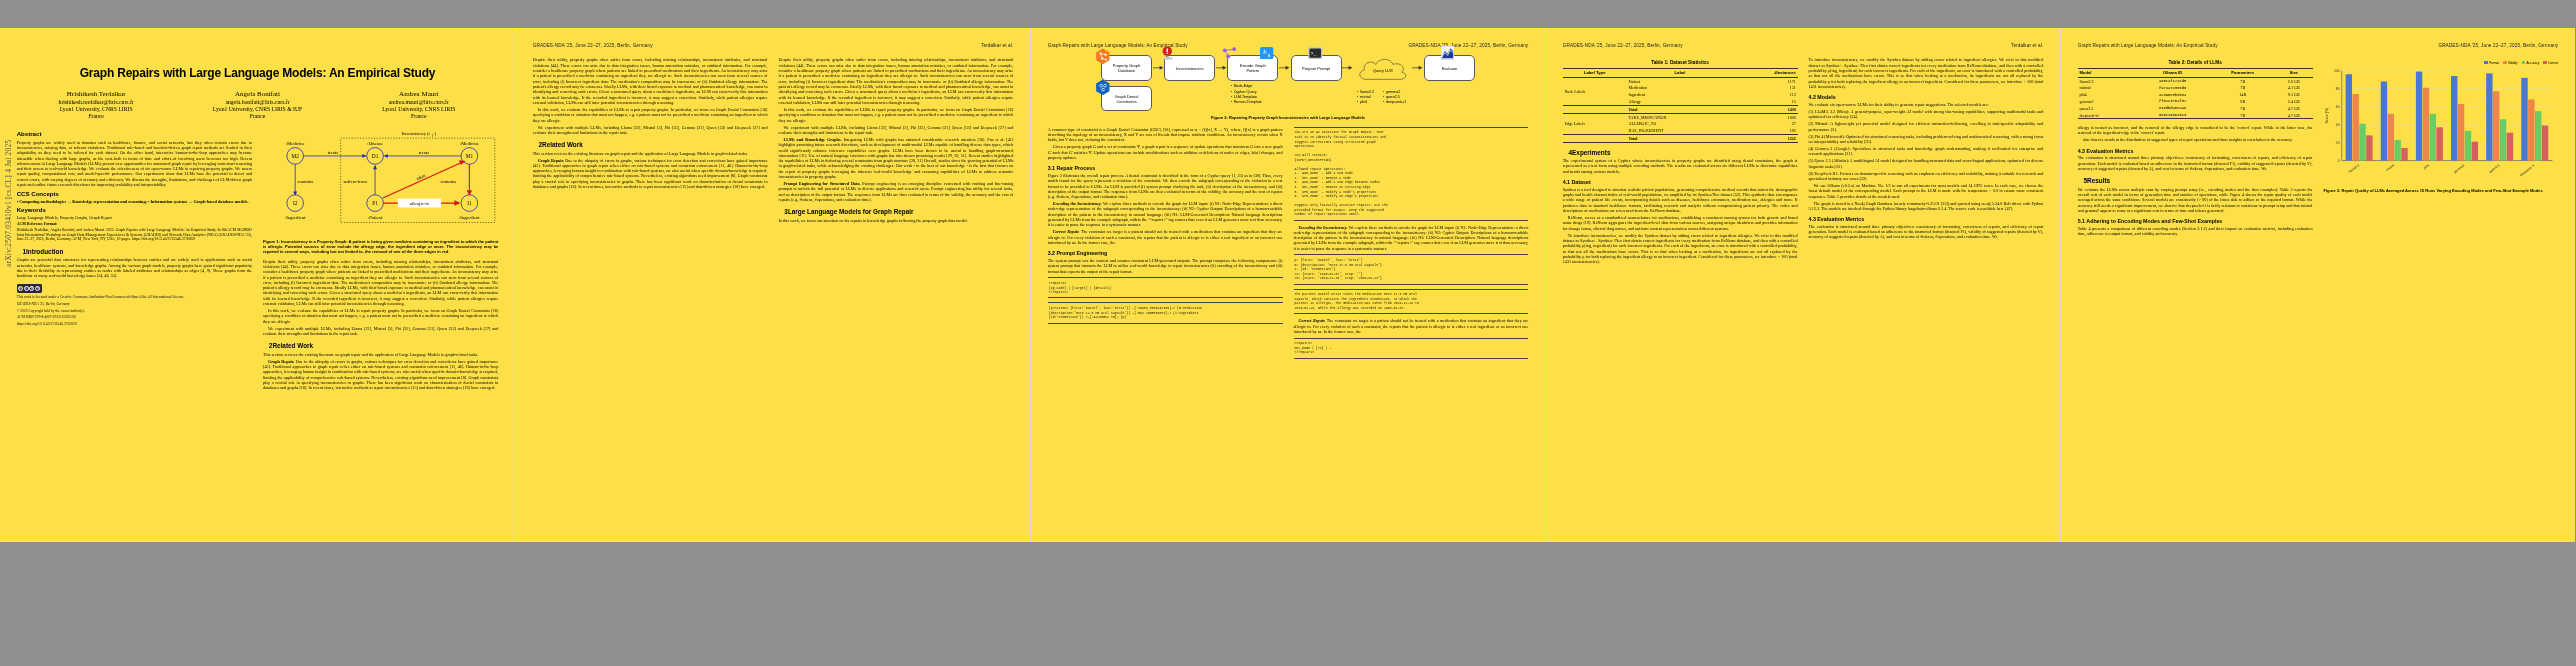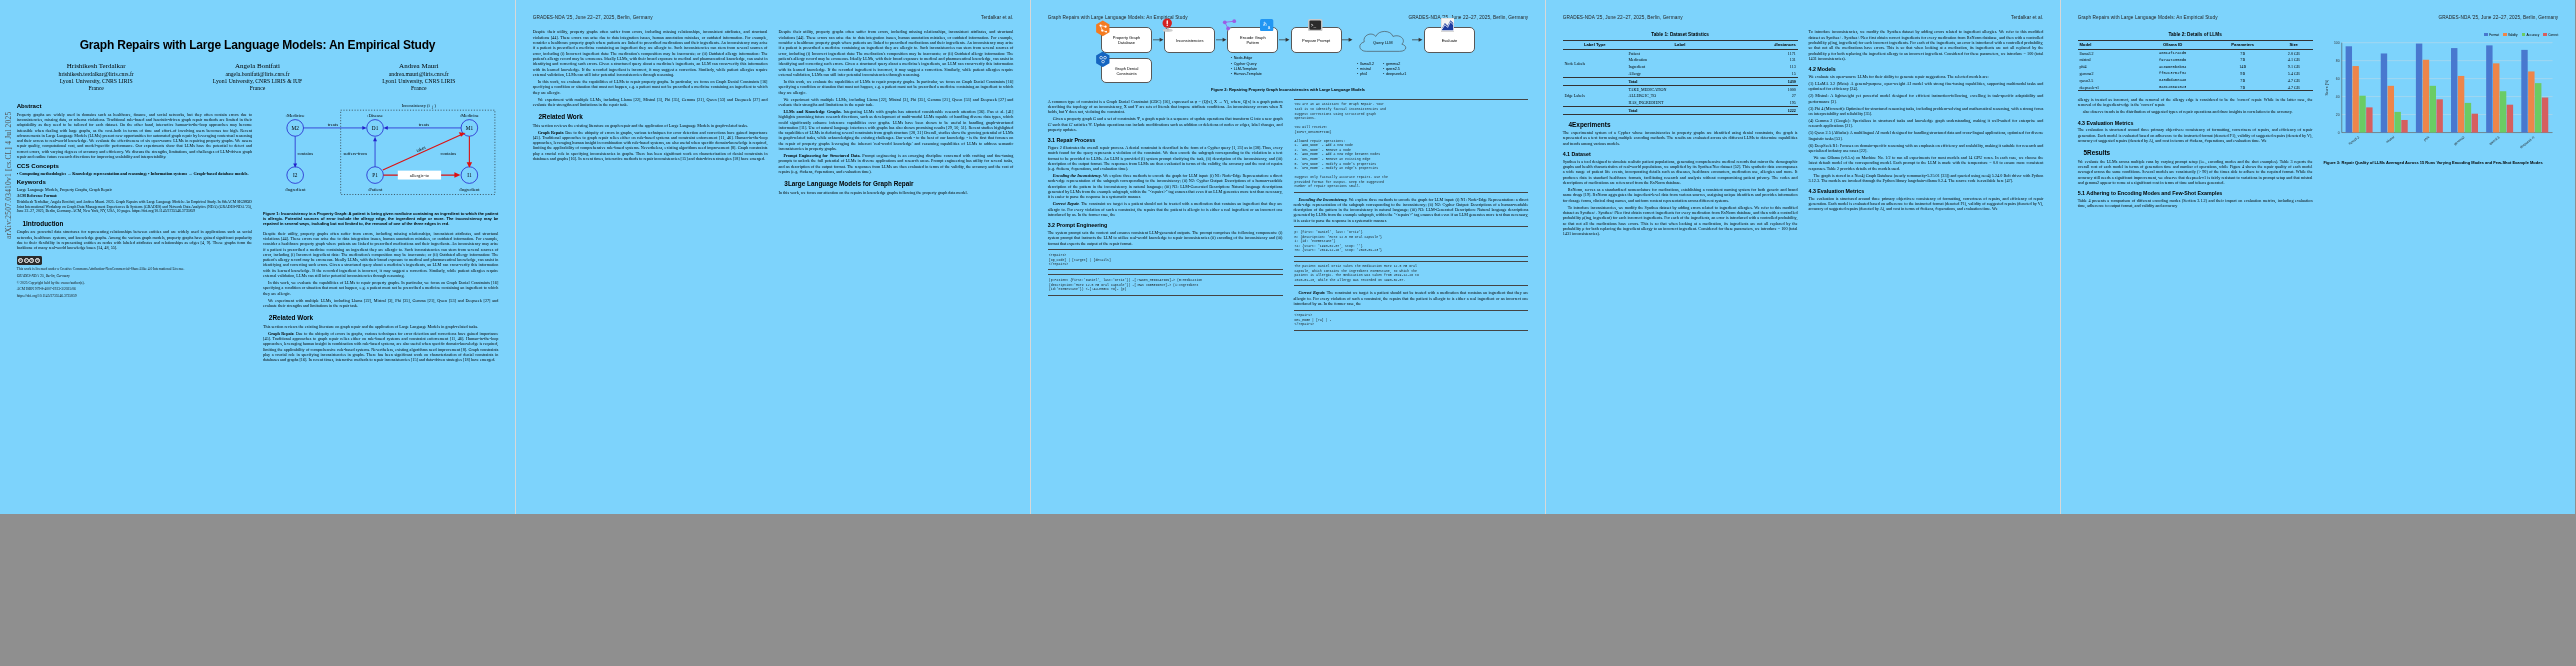--- a/index.html
+++ b/index.html
@@ -1,21 +1,21 @@
 <!DOCTYPE html>
 <html style="font-size:9px"><head>
 <meta charset="utf-8">
 <style>
   * { box-sizing: border-box; }
   html, body { margin:0; padding:0; background:#8f8f8f; }
   body { width:2576px; height:667px; overflow:hidden;
          font-family:"Liberation Serif", serif; }
   .spread { display:flex; width:2576px; height:667px; gap:0; }
-  .page { background:#7dd3fc; width:515px; height:514px; position:relative;
-          padding:14.5px 16.7px 11px 16.7px; overflow:hidden; }
+  .page { background:#fde047; width:515px; height:514px; position:relative;
+          padding:14.5px 16.7px 11px 16.7px; overflow:hidden;margin-top:28px; }
   .page + .page { border-left:0.6px solid #d8d8d8; }
 
   
   .runhead { display:flex; justify-content:space-between; align-items:baseline;
              font-size:4.7px; color:#222; letter-spacing:0.1px;
              font-family:"Liberation Sans", sans-serif; height:7.2px;}
   .runhead .l { text-align:left; }
   .runhead .r { text-align:right; }
 
   

